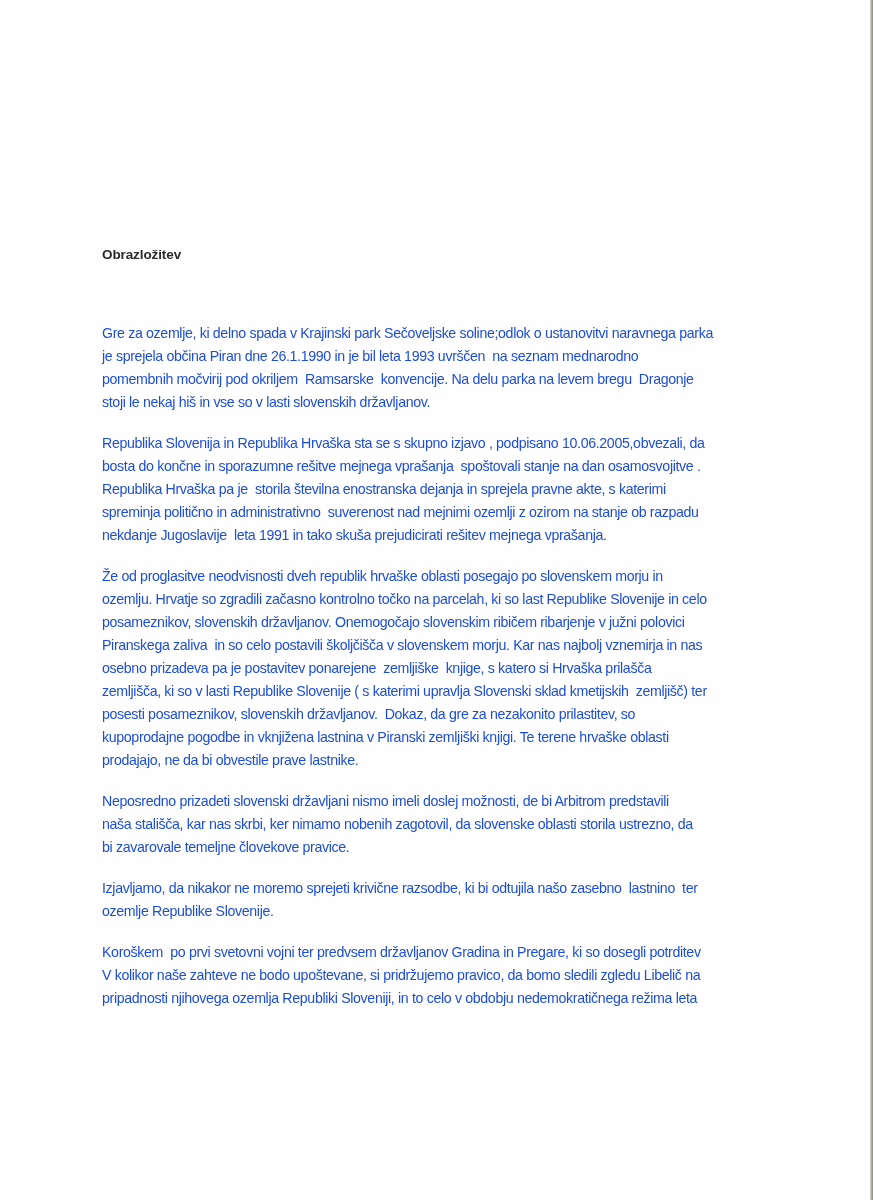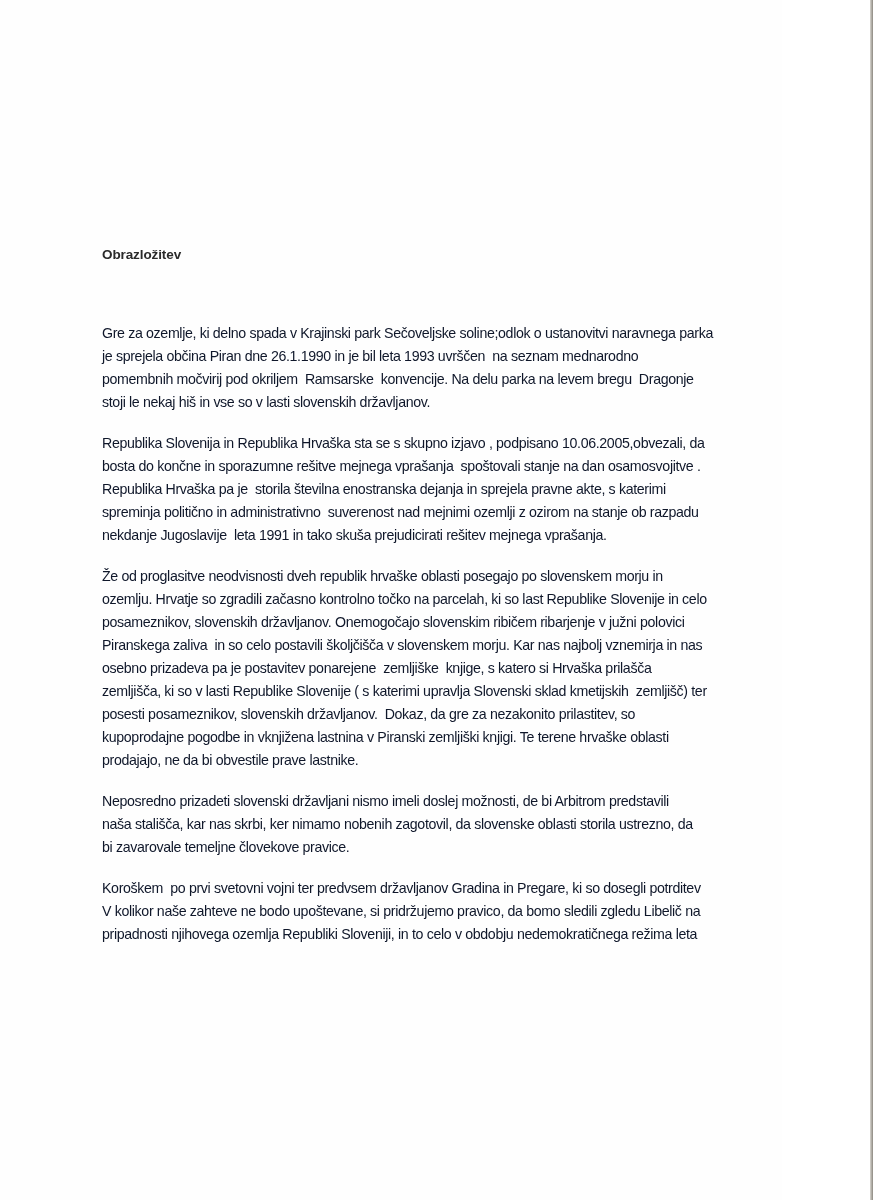--- a/index.html
+++ b/index.html
@@ -39,21 +39,21 @@
       letter-spacing: -0.1px;
     }
     .body-text {
       position: absolute;
       left: 102px;
       top: 322px;
       width: 700px;
       font-size: 14.2px;
       line-height: 23px;
       letter-spacing: -0.35px;
-      color: #0f172a;
+      color: #1d4ed8;
     }
     .para {
       margin: 0 0 18px 0;
       white-space: nowrap;
     }
     .line {
       display: block;
       white-space: pre;
     }
   </style>
@@ -87,19 +87,23 @@
       <span class="line">posesti posameznikov, slovenskih državljanov.  Dokaz, da gre za nezakonito prilastitev, so</span>
       <span class="line">kupoprodajne pogodbe in vknjižena lastnina v Piranski zemljiški knjigi. Te terene hrvaške oblasti</span>
       <span class="line">prodajajo, ne da bi obvestile prave lastnike.</span>
     </div>
     <div class="para">
       <span class="line">Neposredno prizadeti slovenski državljani nismo imeli doslej možnosti, de bi Arbitrom predstavili</span>
       <span class="line">naša stališča, kar nas skrbi, ker nimamo nobenih zagotovil, da slovenske oblasti storila ustrezno, da</span>
       <span class="line">bi zavarovale temeljne človekove pravice.</span>
     </div>
     <div class="para">
+      <span class="line">Izjavljamo, da nikakor ne moremo sprejeti krivične razsodbe, ki bi odtujila našo zasebno  lastnino  ter</span>
+      <span class="line">ozemlje Republike Slovenije.</span>
+    </div>
+    <div class="para">
       <span class="line">Koroškem  po prvi svetovni vojni ter predvsem državljanov Gradina in Pregare, ki so dosegli potrditev</span>
       <span class="line">V kolikor naše zahteve ne bodo upoštevane, si pridržujemo pravico, da bomo sledili zgledu Libelič na</span>
       <span class="line">pripadnosti njihovega ozemlja Republiki Sloveniji, in to celo v obdobju nedemokratičnega režima leta</span>
     </div>
   </div>
 </div>
 <div class="scan-edge"></div>
 
 </body></html>

